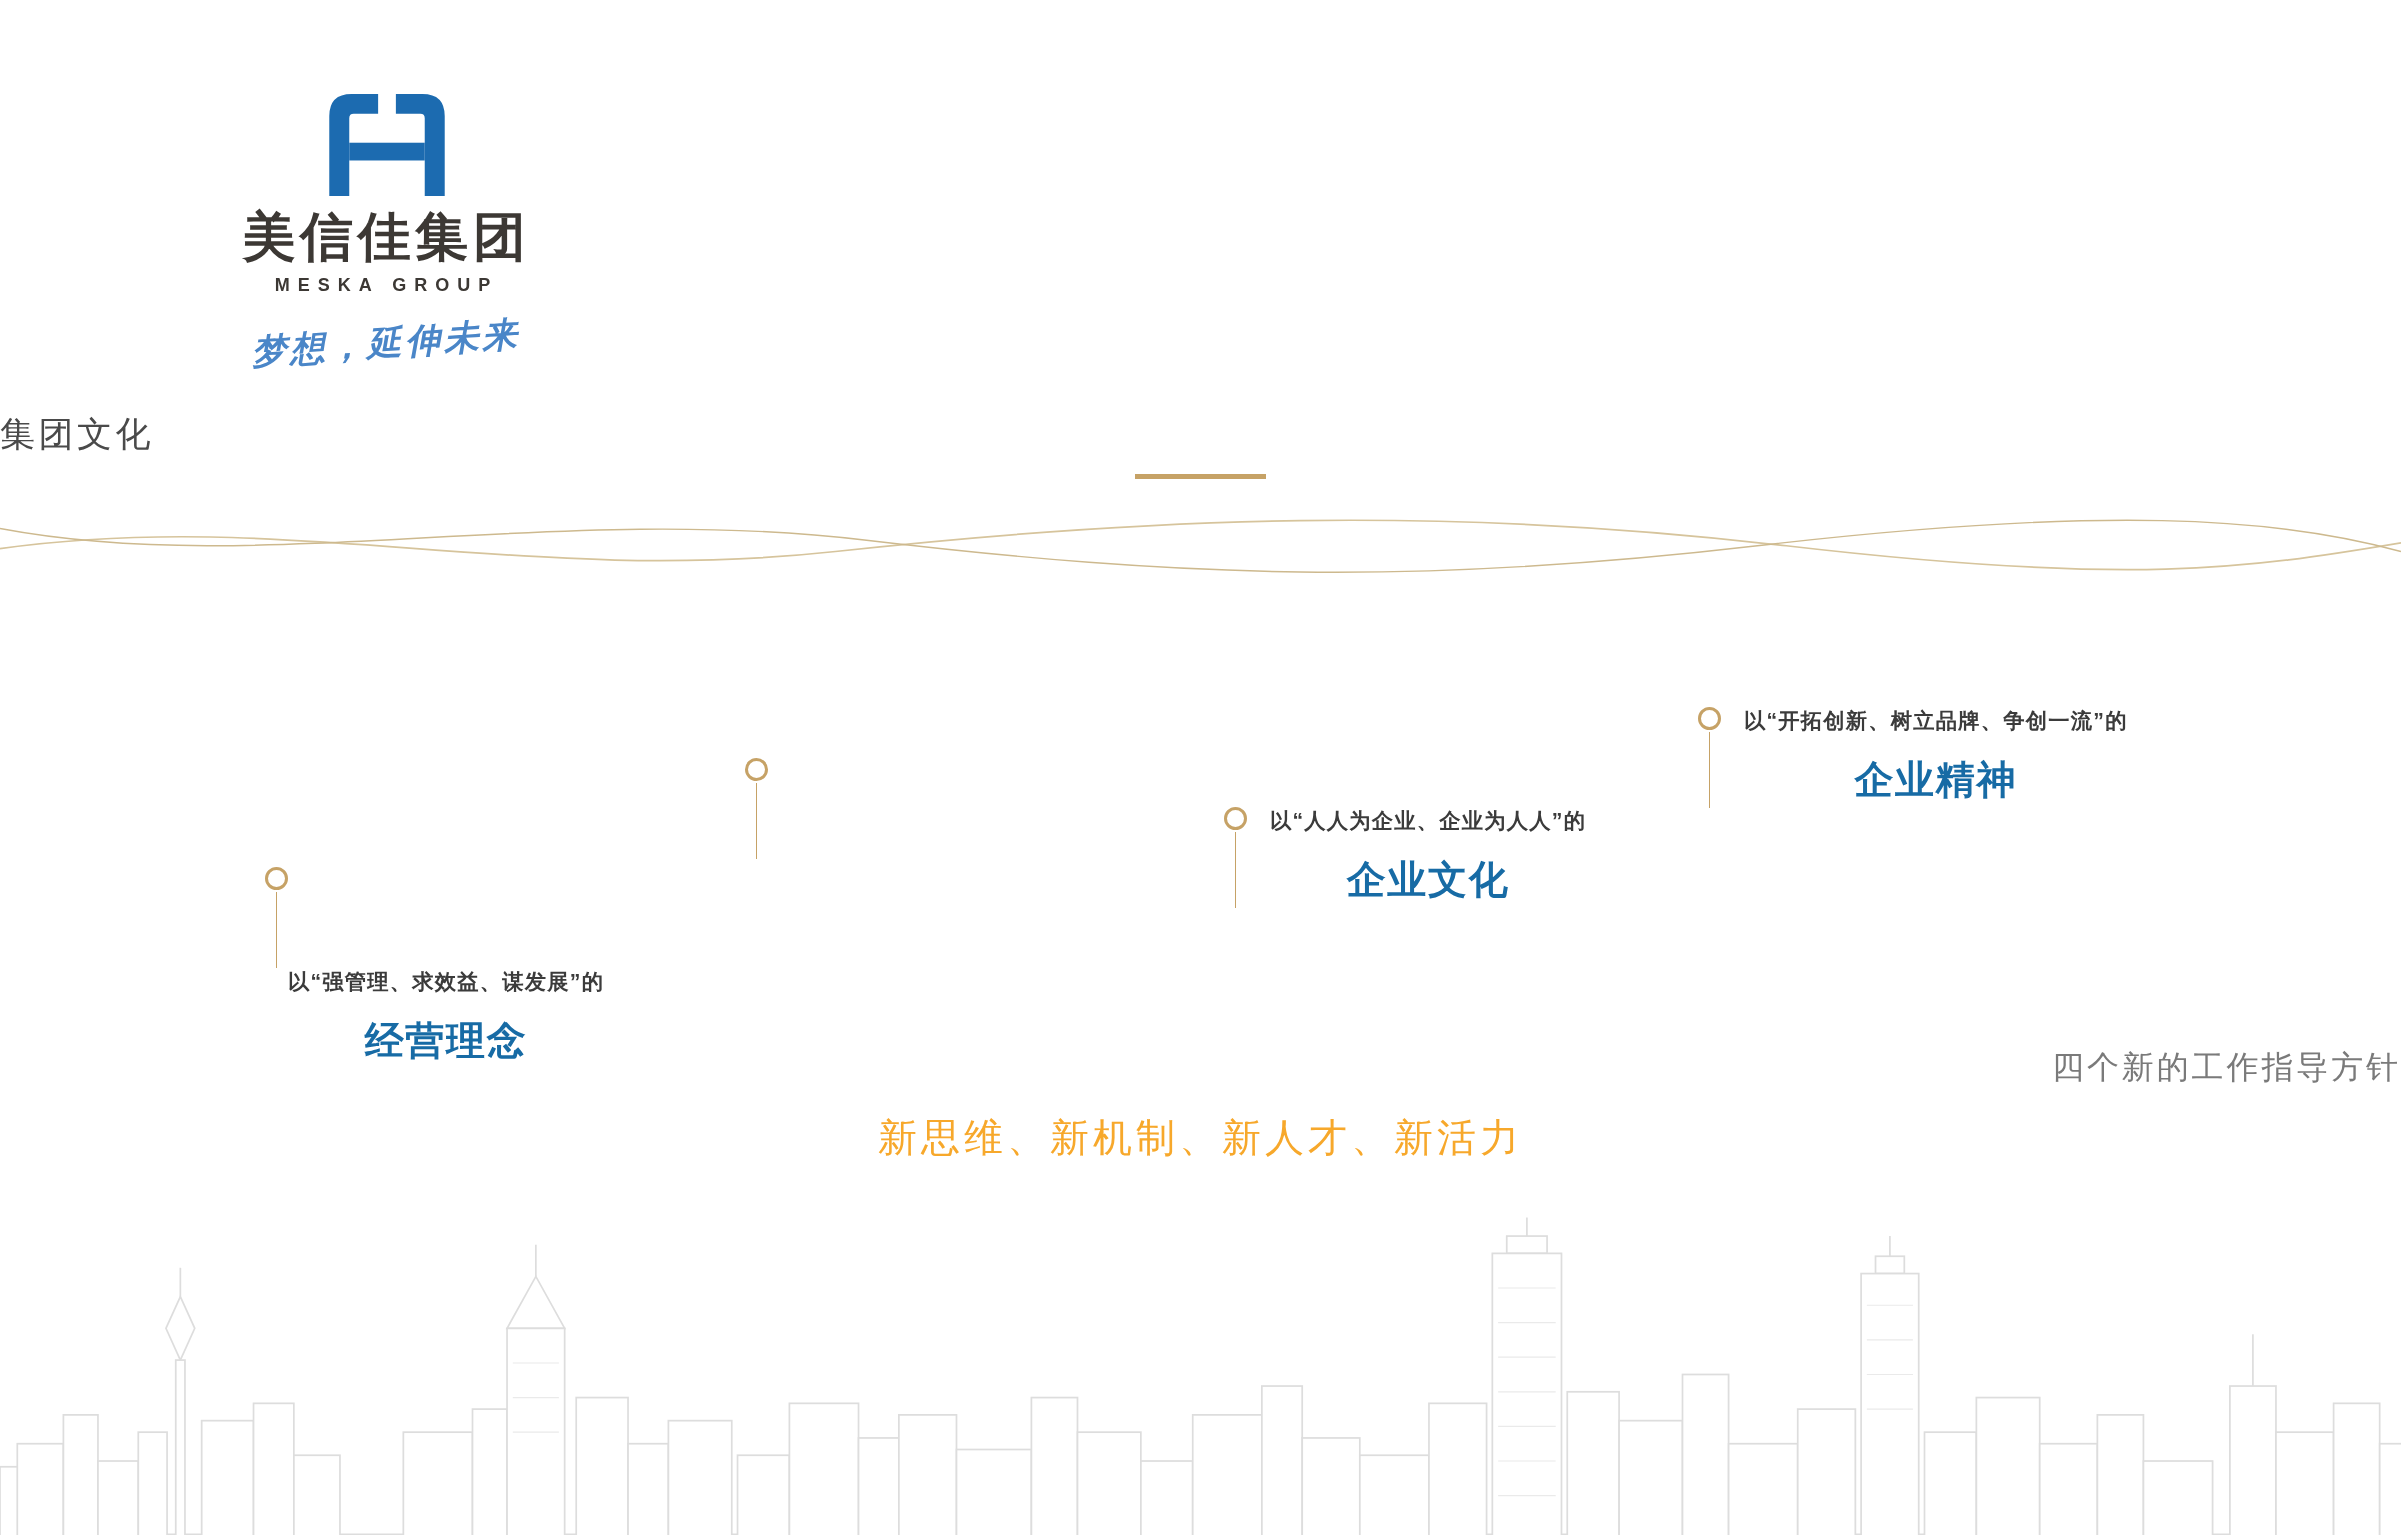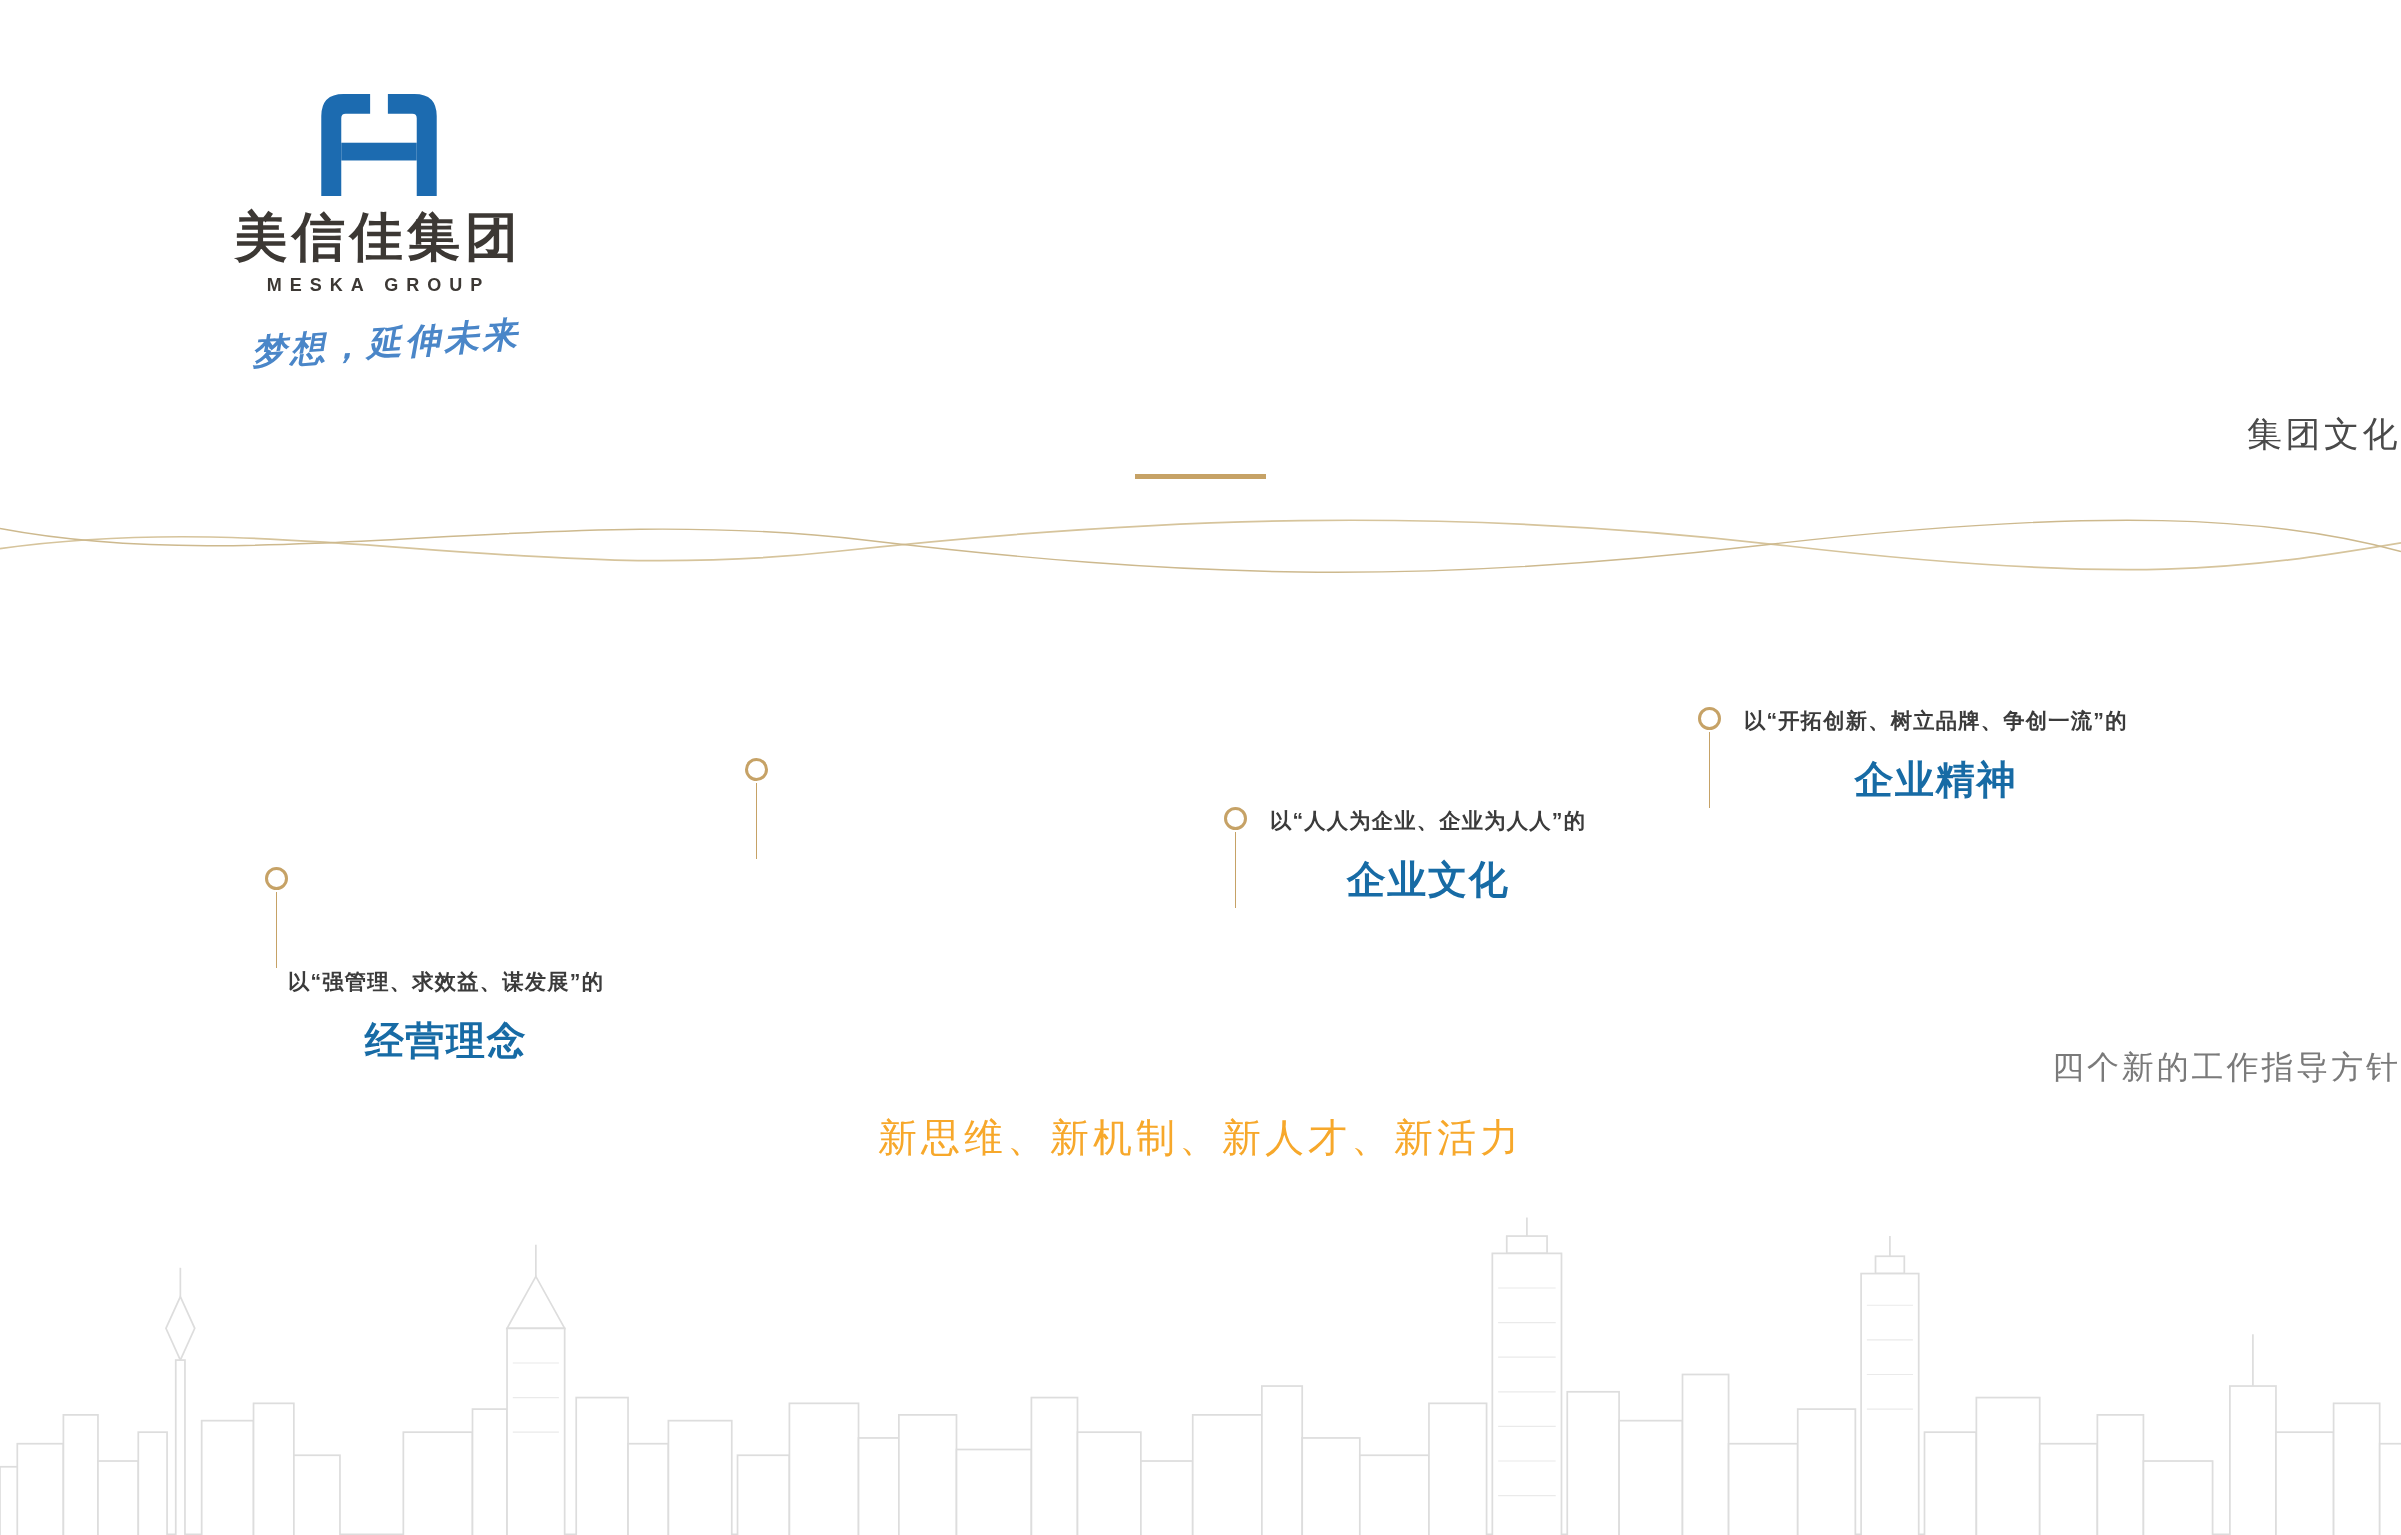--- a/index.html
+++ b/index.html
@@ -15,32 +15,32 @@
   html,body{width:2401px;height:1536px;}
   body{
     position:relative;
     background:#ffffff;
     overflow:hidden;
     font-family:"Liberation Sans","DejaVu Sans",sans-serif;
     color:var(--text-dark);
   }
 
   
-  .logo-block{position:absolute;left:224px;top:85px;width:309px;text-align:center;cursor:pointer;}
+  .logo-block{position:absolute;left:232px;top:85px;width:309px;text-align:center;cursor:pointer;}
   .logo-icon{display:block;margin:0 auto;width:134px;height:111px;}
   .brand-name{font-size:53px;font-weight:700;letter-spacing:4.6px;color:var(--text-dark);margin-top:5.8px;white-space:nowrap;}
   .brand-name-en{font-size:18px;font-weight:700;letter-spacing:8px;color:var(--text-dark);margin-top:1px;}
   .brand-slogan{
     position:absolute;left:251px;top:320px;
     font-size:35px;font-style:italic;font-weight:600;letter-spacing:3.5px;
     color:#4A86C8;transform:rotate(-4deg);white-space:nowrap;
   }
 
   
-  .section-title-wrap{position:absolute;top:411px;left:0;width:100%;text-align:right;}
+  .section-title-wrap{position:absolute;top:411px;left:0;width:100%;text-align:left;}
   .section-title{font-size:35px;font-weight:500;letter-spacing:3.5px;color:#4A4A4A;}
   .section-title-underline{width:131px;height:5.2px;background:var(--accent-gold);margin:16px auto 0;}
 
   
   .waves{position:absolute;top:494px;left:0;width:2401px;height:115px;}
 
   
   .milestone{position:absolute;display:flex;align-items:flex-start;text-align:center;}
   .pin{display:flex;flex-direction:column;align-items:center;width:23px;flex:none;}
   .pin-circle{width:23px;height:23px;border:3.5px solid var(--accent-gold);border-radius:50%;background:#fff;}

